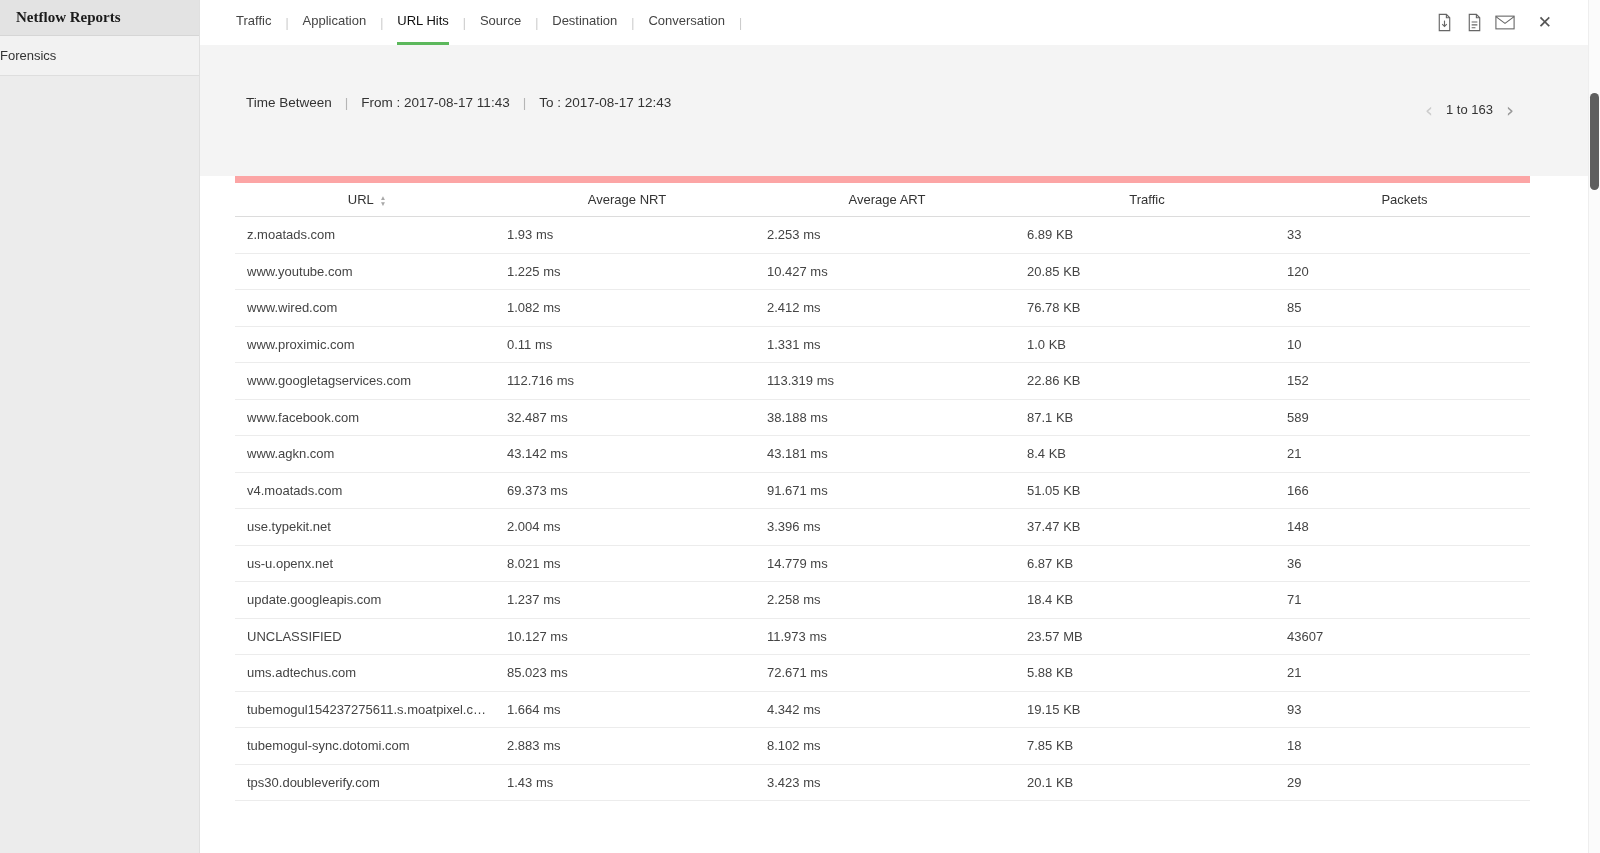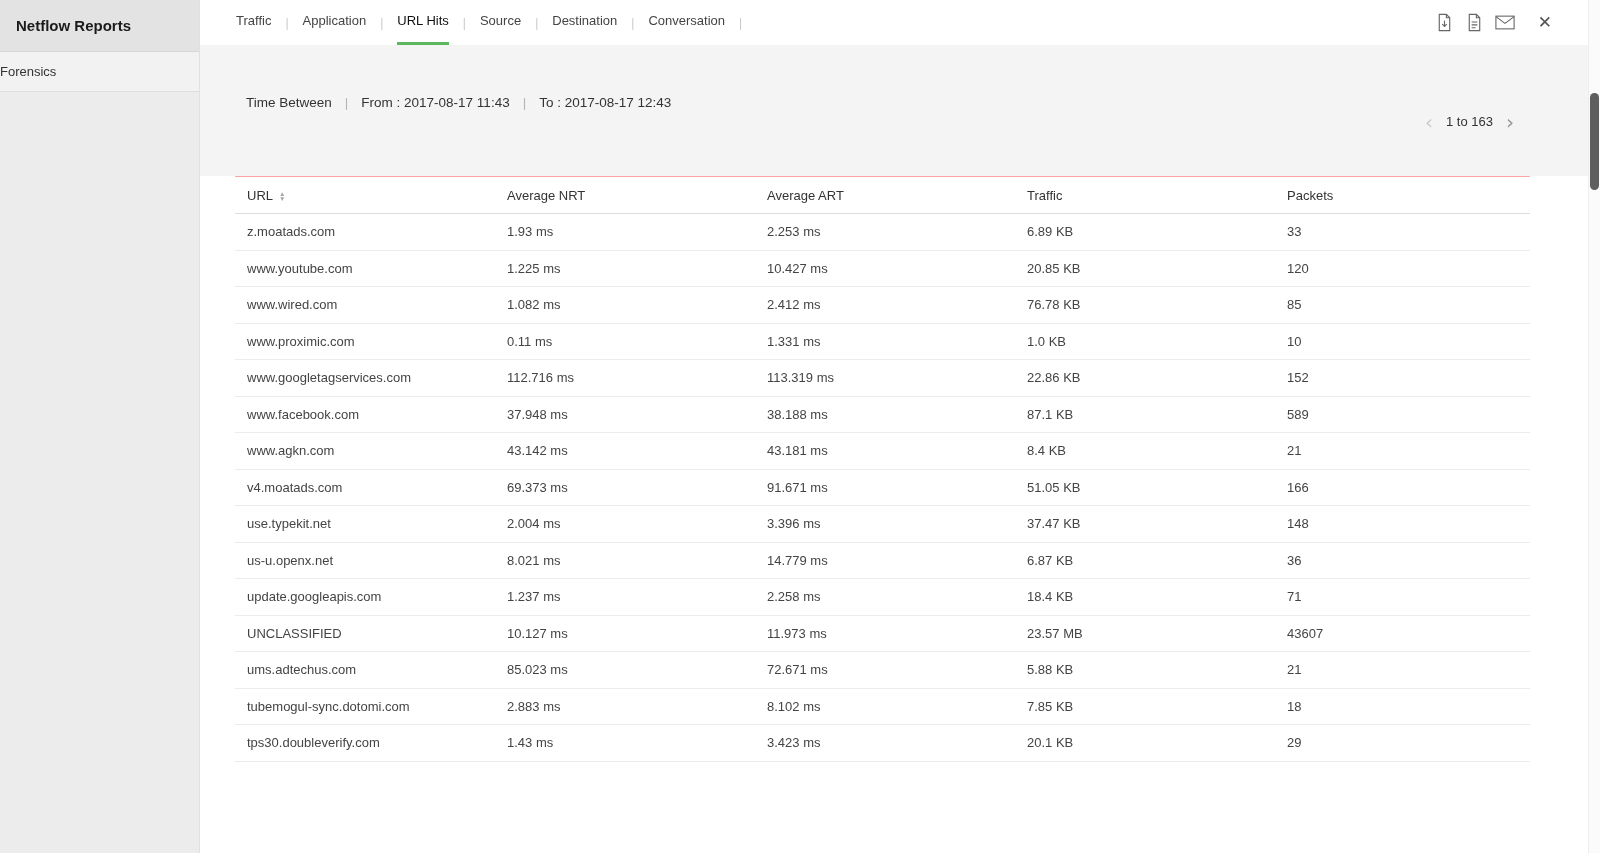--- a/index.html
+++ b/index.html
@@ -7,22 +7,22 @@
   body {
     font-family: "Liberation Sans", sans-serif;
     background:#fff;
     overflow:hidden;
   }
   .app { position:relative; display:flex; width:1600px; height:853px; background:#fff; }
 
   
   .sidebar { width:200px; min-width:200px; background:#ececec; border-right:1px solid #e0e0e0; }
   .sidebar-header {
-    height:52px; display:flex; align-items:center; padding:8px 16px;
-    background:#e3e3e3; border-bottom:1px solid #d6d6d6;
+    height:36px; display:flex; align-items:center; padding:8px 16px;
+    background:#e3e3e3; border-bottom:1px solid #d6d6d6;font-family:Liberation Serif, serif;
   }
   .sidebar-title { font-size:15px; font-weight:bold; color:#1b1b1b; }
   .sidebar-item {
     height:40px; display:flex; align-items:center; padding:0 0;
     background:#f2f2f2; border-bottom:1px solid #dedede;
     font-size:13px; color:#333; cursor:pointer;
   }
 
   
   .main { flex:1; display:flex; flex-direction:column; position:relative; }
@@ -51,29 +51,29 @@
     display:flex; align-items:center; font-size:13.5px; color:#333;
   }
   .filter-sep { color:#b5b5b5; margin:0 13px; }
   .pagination {
     position:absolute; right:82px; top:53px;
     display:flex; align-items:center; font-size:13px; color:#333;
   }
   .chev { font-size:20px; line-height:1; cursor:pointer; padding:0 4px; font-family:"DejaVu Sans", sans-serif; }
   .chev.prev { color:#ccc; }
   .chev.next { color:#999; }
-  .page-range { margin:16px 9px; }
+  .page-range { margin:4px 9px; }
 
   
   .table-wrap { background:#fff; padding:0 70px 0 35px; }
   table { width:100%; border-collapse:collapse; table-layout:fixed; }
   th {
-    text-align:left; font-size:13px; font-weight:normal; color:#333;
+    text-align:center; font-size:13px; font-weight:normal; color:#333;
     height:37px; background:#fff;
-    border-top:1px solid #fca5a5; border-bottom:1px solid #dcdcdc;
+    border-top:7px solid #fca5a5; border-bottom:1px solid #dcdcdc;
     padding:0 8px 0 12px; cursor:pointer;
   }
   th:nth-child(1){ width:260px; }
   th:nth-child(2){ width:260px; }
   th:nth-child(3){ width:260px; }
   th:nth-child(4){ width:260px; }
   td {
     font-size:13px; color:#444; height:36.5px;
     border-bottom:1px solid #ececec; padding:0 8px 0 12px;
     white-space:nowrap; overflow:hidden; text-overflow:ellipsis;
@@ -209,21 +209,21 @@
             </tr>
             <tr>
               <td>www.googletagservices.com</td>
               <td>112.716 ms</td>
               <td>113.319 ms</td>
               <td>22.86 KB</td>
               <td>152</td>
             </tr>
             <tr>
               <td>www.facebook.com</td>
-              <td>37.948 ms</td>
+              <td>32.487 ms</td>
               <td>38.188 ms</td>
               <td>87.1 KB</td>
               <td>589</td>
             </tr>
             <tr>
               <td>www.agkn.com</td>
               <td>43.142 ms</td>
               <td>43.181 ms</td>
               <td>8.4 KB</td>
               <td>21</td>
@@ -264,20 +264,27 @@
               <td>43607</td>
             </tr>
             <tr>
               <td>ums.adtechus.com</td>
               <td>85.023 ms</td>
               <td>72.671 ms</td>
               <td>5.88 KB</td>
               <td>21</td>
             </tr>
             <tr>
+              <td>tubemogul154237275611.s.moatpixel.com</td>
+              <td>1.664 ms</td>
+              <td>4.342 ms</td>
+              <td>19.15 KB</td>
+              <td>93</td>
+            </tr>
+            <tr>
               <td>tubemogul-sync.dotomi.com</td>
               <td>2.883 ms</td>
               <td>8.102 ms</td>
               <td>7.85 KB</td>
               <td>18</td>
             </tr>
             <tr>
               <td>tps30.doubleverify.com</td>
               <td>1.43 ms</td>
               <td>3.423 ms</td>

